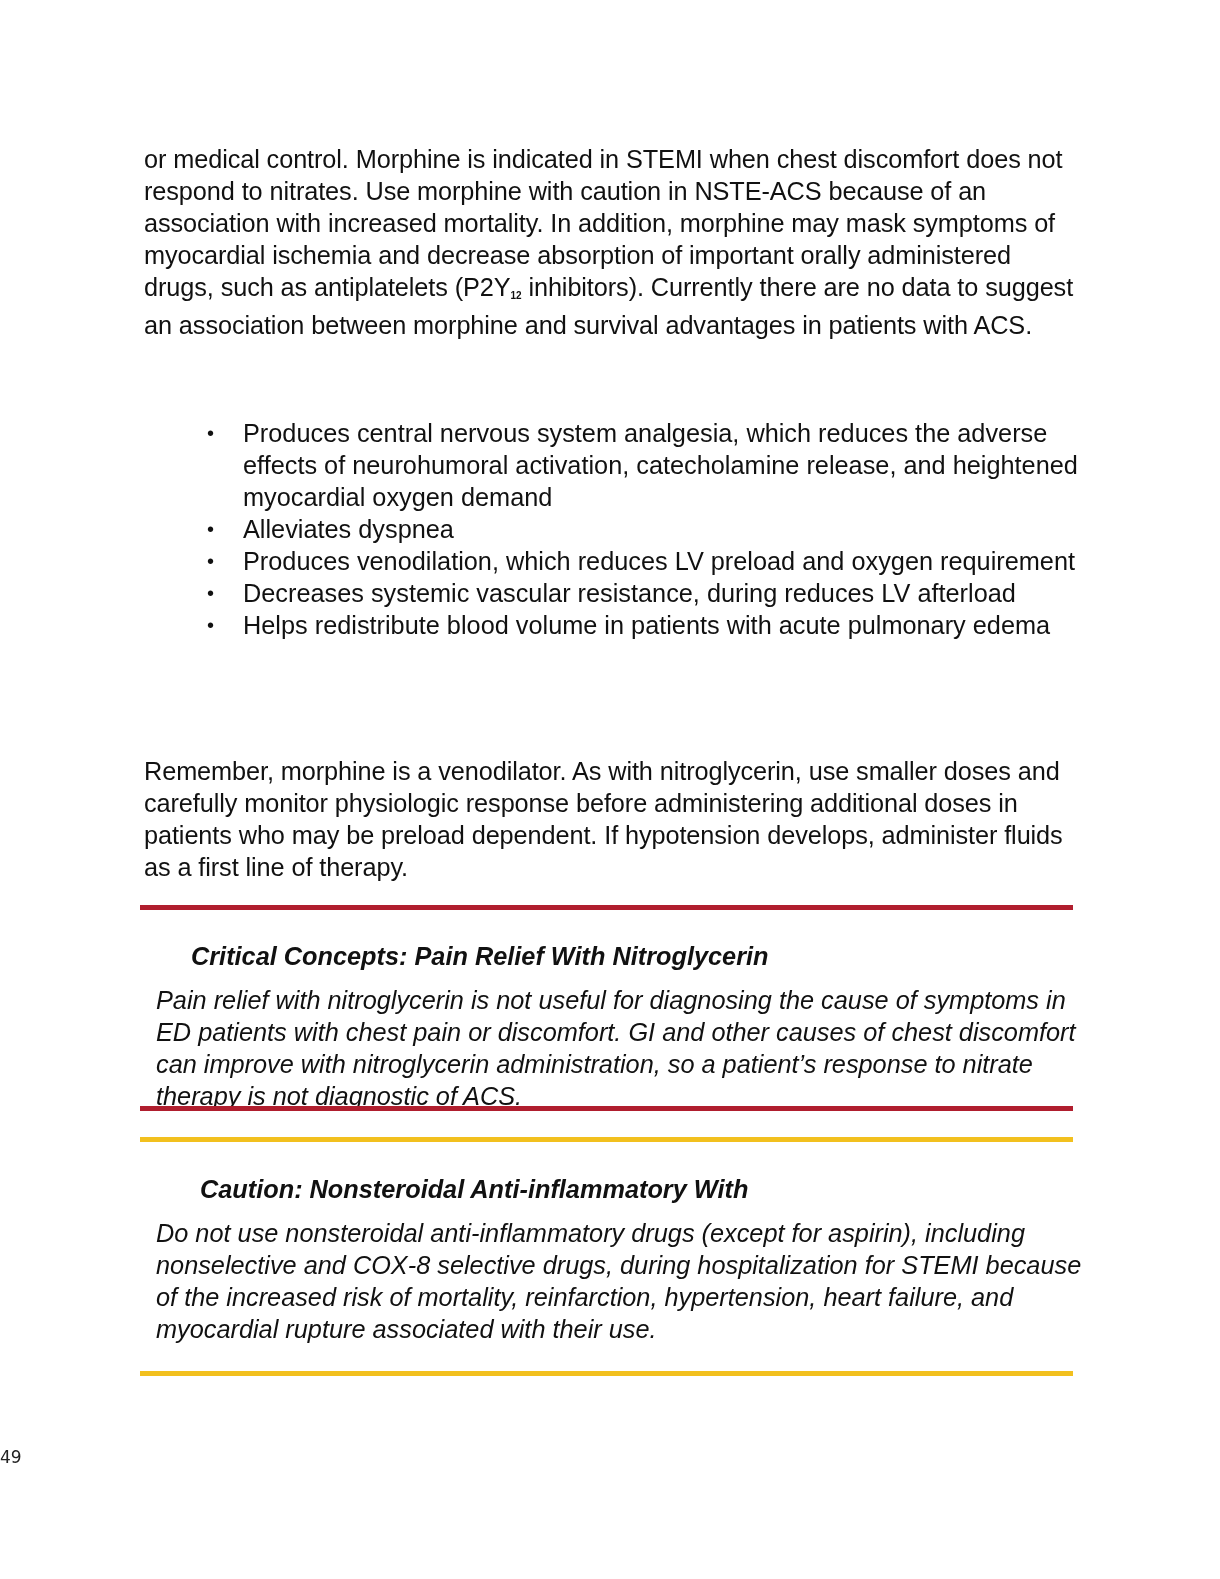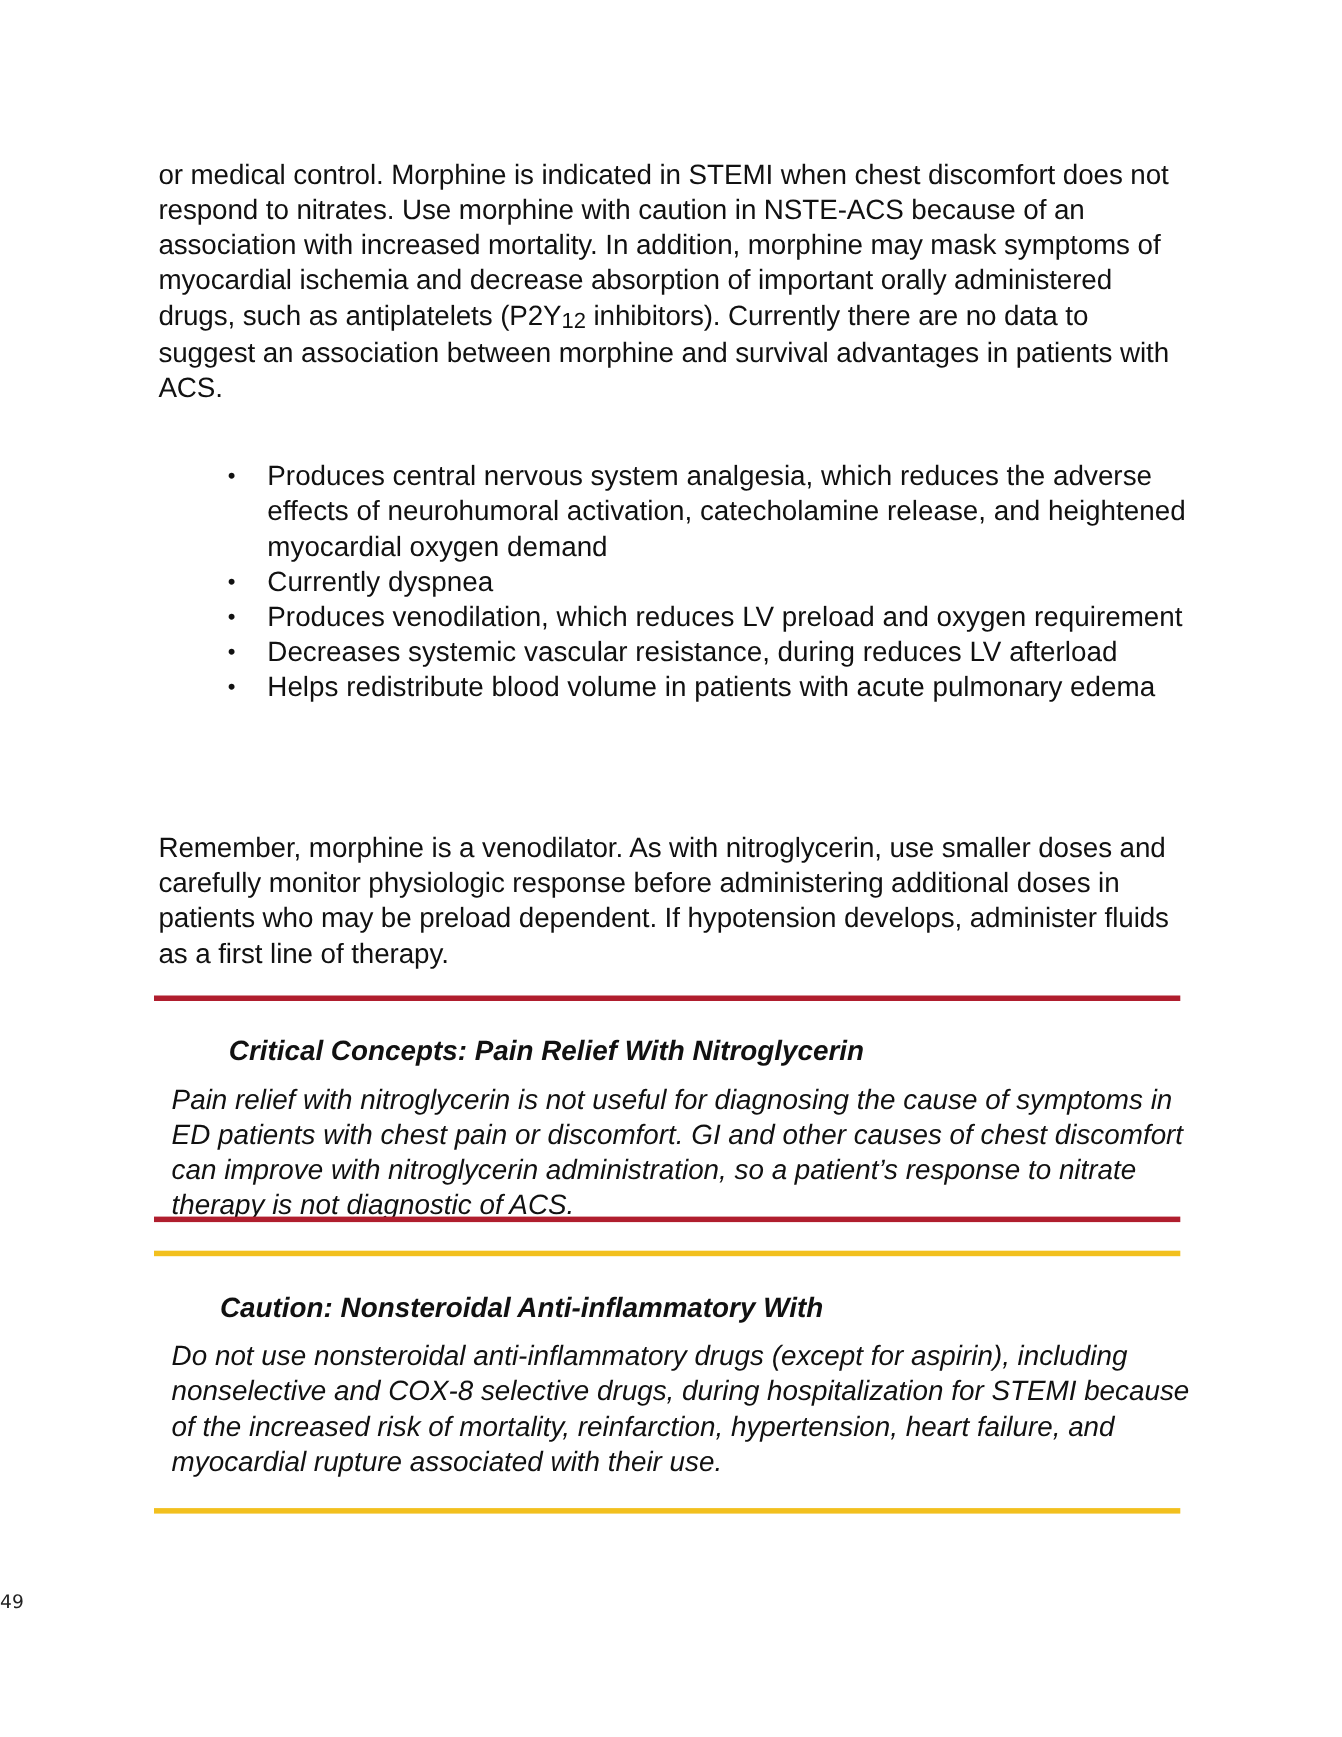--- a/index.html
+++ b/index.html
@@ -12,44 +12,44 @@
   ul.bullets { position: absolute; left: 144px; top: 417px; width: 940px; margin: 0; padding: 0; list-style: none;
                font-size: 25.3px; line-height: 32px; }
   ul.bullets li { position: relative; padding-left: 99px; }
   ul.bullets li .dot { position: absolute; left: 63px; top: 0; font-size: 20px; }
   .p3 { top: 755px; }
   .rule { position: absolute; left: 140px; width: 933px; height: 5px; }
   .red { background: #b01e2e; }
   .gold { background: #f2c01e; }
   .box-title { position: absolute; font-weight: bold; font-style: italic; font-size: 25.3px; line-height: 32px; margin: 0; }
   .box-text { position: absolute; left: 144px; width: 940px; font-style: italic; font-size: 25.3px; line-height: 32px; margin: 12px; }
-  sub.small { font-size: 20px; vertical-align: baseline; position: relative; top: 3px; }
+  sub.small { font-size: 10px; vertical-align: baseline; position: relative; top: 3px; font-weight: bold; }
   .page-num { position: absolute; left: 0; width: 1220px; top: 1447px; text-align: left;
               font-family: "DejaVu Sans", sans-serif; font-size: 17px; color: #222; }
 </style>
 </head>
 <body>
 
 <div class="page">
 
   <p class="body-text p1"><span>or medical control. Morphine is indicated in STEMI when chest discomfort does not respond to nitrates. Use morphine with caution in NSTE-ACS because of an association with increased mortality. In addition, morphine may mask symptoms of myocardial ischemia and decrease absorption of important orally administered drugs, such as antiplatelets (P2Y</span><sub class="small">12</sub><span> inhibitors). Currently there are no data to suggest an association between morphine and survival advantages in patients with ACS.</span></p>
 
 
   <ul class="bullets">
     <li><span class="dot">•</span><span>Produces central nervous system analgesia, which reduces the adverse effects of neurohumoral activation, catecholamine release, and heightened myocardial oxygen demand</span></li>
-    <li><span class="dot">•</span><span>Currently dyspnea</span></li>
+    <li><span class="dot">•</span><span>Alleviates dyspnea</span></li>
     <li><span class="dot">•</span><span>Produces venodilation, which reduces LV preload and oxygen requirement</span></li>
     <li><span class="dot">•</span><span>Decreases systemic vascular resistance, during reduces LV afterload</span></li>
     <li><span class="dot">•</span><span>Helps redistribute blood volume in patients with acute pulmonary edema</span></li>
   </ul>
 
   <p class="body-text p3">Remember, morphine is a venodilator. As with nitroglycerin, use smaller doses and carefully monitor physiologic response before administering additional doses in patients who may be preload dependent. If hypotension develops, administer fluids as a first line of therapy.</p>
 
   <div class="rule red" style="top:905px;"></div>
-  <p class="box-title" style="left:191px; top:940px;margin-left:17px;">Critical Concepts: Pain Relief With Nitroglycerin</p>
+  <p class="box-title" style="left:191px; top:940px;">Critical Concepts: Pain Relief With Nitroglycerin</p>
   <p class="box-text" style="top:972px;">Pain relief with nitroglycerin is not useful for diagnosing the cause of symptoms in ED patients with chest pain or discomfort. GI and other causes of chest discomfort can improve with nitroglycerin administration, so a patient’s response to nitrate therapy is not diagnostic of ACS.</p>
   <div class="rule red" style="top:1106px;"></div>
 
   <div class="rule gold" style="top:1137px;"></div>
   <p class="box-title" style="left:200px; top:1173px;">Caution: Nonsteroidal Anti-inflammatory With</p>
   <p class="box-text" style="top:1205px;">Do not use nonsteroidal anti-inflammatory drugs (except for aspirin), including nonselective and COX-8 selective drugs, during hospitalization for STEMI because of the increased risk of mortality, reinfarction, hypertension, heart failure, and myocardial rupture associated with their use.</p>
   <div class="rule gold" style="top:1371px;"></div>
 
   <div class="page-num">49</div>
 </div>

